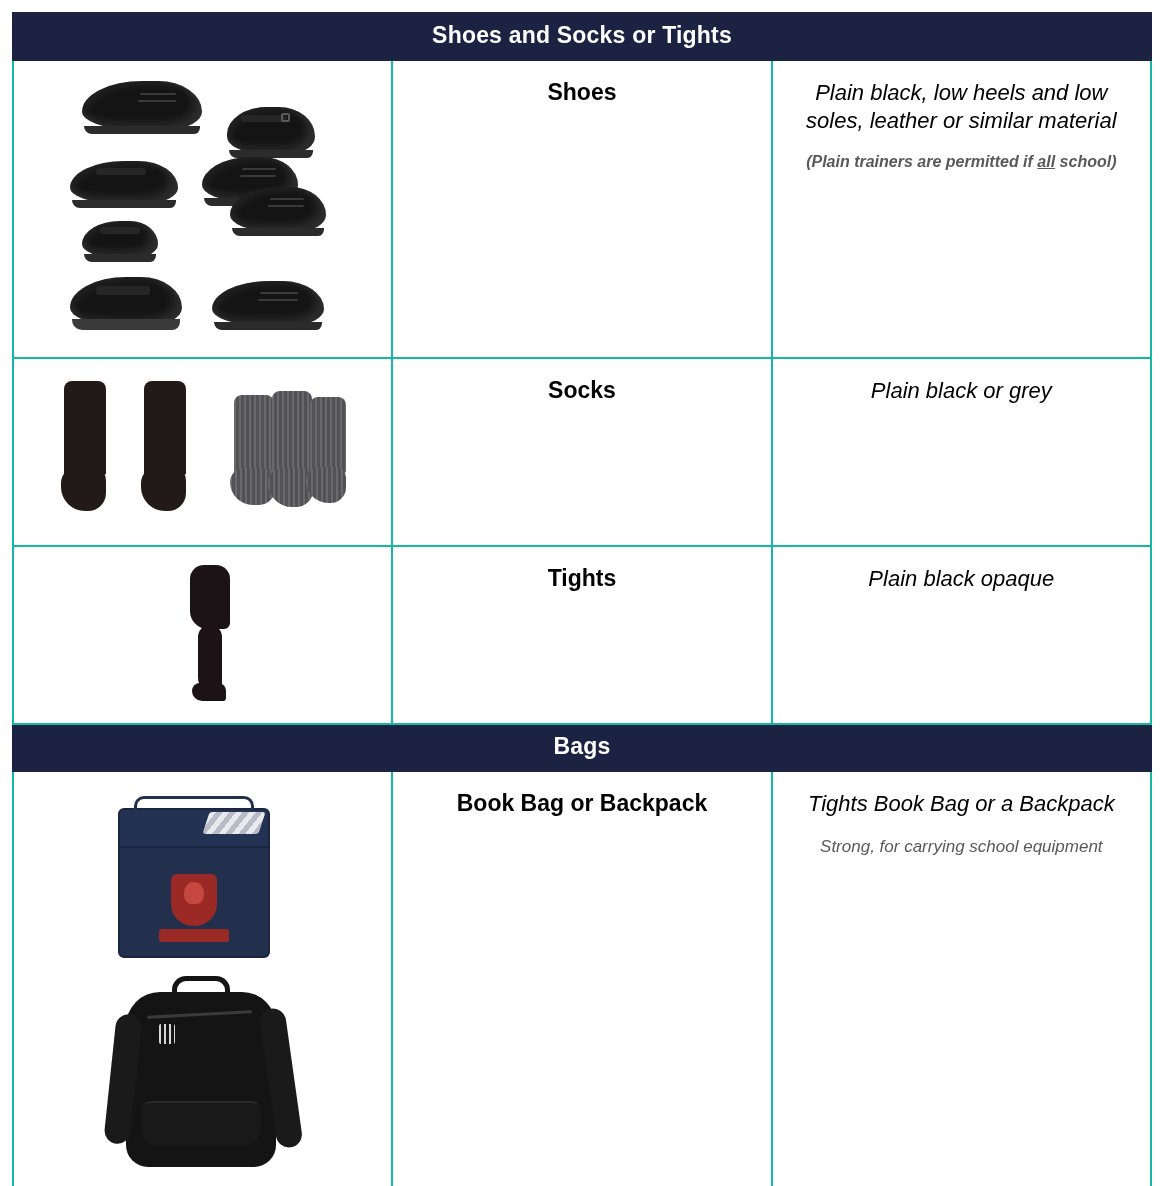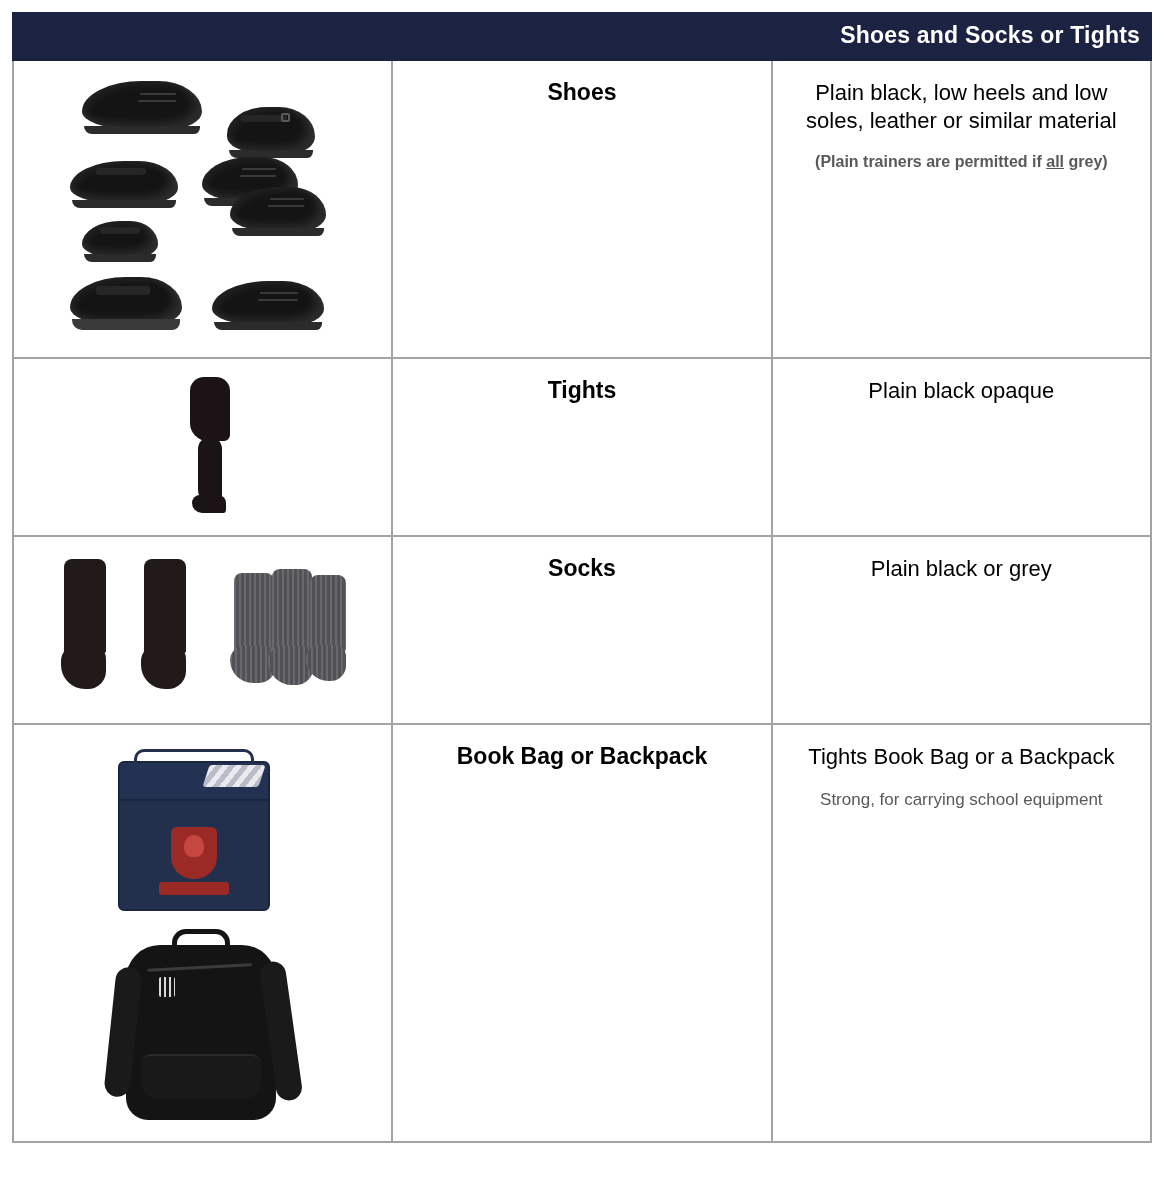--- a/index.html
+++ b/index.html
@@ -16,37 +16,37 @@
     background: #ffffff;
     overflow: hidden;
   }
   table.uniform-table {
     width: 1140px;
     margin: 12px;
     border-collapse: collapse;
     table-layout: fixed;
   }
   td, th {
-    border: 2px solid #a3a3a3;
+    border: 2px solid #14b8a6;
     vertical-align: top;
     padding: 0;
   }
   .section-header td {
     background: #1c2342;
     color: #ffffff;
     font-size: 23px;
     font-weight: bold;
     padding: 8px 10px 10px 10px;
     border: 2px solid #1c2342;
-    text-align: right;
+    text-align: center;
     letter-spacing: 0.2px;
   }
   .col-img   { width: 380px; }
   .col-item  { width: 380px; }
-  .col-desc  { width: 380px; }
+  .col-desc  { width: 380px; font-style: italic; }
 
   .item-cell {
     text-align: center;
     font-size: 23px;
     font-weight: bold;
     padding: 18px 10px;
     color: #000;
   }
   .desc-cell {
     text-align: center;
@@ -326,65 +326,68 @@
           <div class="shoe oxford" style="left:190px;top:212px;width:112px;height:44px;">
             <div class="sole"></div>
             <div class="lace" style="left:48px;top:11px;width:38px;"></div>
             <div class="lace" style="left:46px;top:18px;width:40px;"></div>
           </div>
         </div>
       </td>
       <td class="item-cell col-item">Shoes</td>
       <td class="desc-cell col-desc">
         <span>Plain black, low heels and low soles, leather or similar material</span>
-        <span class="desc-note"><span>(Plain trainers are permitted if </span><u>all</u><span> grey)</span></span>
-      </td>
+        <span class="desc-note"><span>(Plain trainers are permitted if </span><u>all</u><span> school)</span></span>
+      </td>
+    </tr>
+
+    <tr>
+      <td class="img-cell col-img">
+        <div class="img-stage" style="height:170px;">
+          <div class="sock black" style="left:42px;top:14px;width:42px;height:130px;">
+            <div class="leg"></div>
+            <div class="foot" style="left:-6%;width:106%;border-radius:16px 14px 18px 24px;"></div>
+          </div>
+          <div class="sock black" style="left:122px;top:14px;width:42px;height:130px;">
+            <div class="leg"></div>
+            <div class="foot" style="left:-6%;width:106%;border-radius:16px 14px 18px 24px;"></div>
+          </div>
+          <div class="sock grey" style="left:212px;top:28px;width:40px;height:110px;">
+            <div class="leg"></div>
+            <div class="foot" style="left:-10%;width:112%;border-radius:16px 12px 18px 26px;"></div>
+          </div>
+          <div class="sock grey" style="left:250px;top:24px;width:40px;height:116px;">
+            <div class="leg"></div>
+            <div class="foot" style="left:-10%;width:112%;border-radius:16px 12px 18px 26px;"></div>
+          </div>
+          <div class="sock grey" style="left:288px;top:30px;width:36px;height:106px;">
+            <div class="leg"></div>
+            <div class="foot" style="left:-12%;width:112%;border-radius:16px 12px 18px 26px;"></div>
+          </div>
+        </div>
+      </td>
+      <td class="item-cell col-item">Socks</td>
+      <td class="desc-cell col-desc">Plain black or grey</td>
     </tr>
 
     <tr>
       <td class="img-cell col-img">
         <div class="img-stage" style="height:160px;">
           <div class="tights" style="left:168px;top:10px;width:40px;height:64px;"></div>
           <div class="tights leg2" style="position:absolute;left:176px;top:70px;width:24px;height:68px;"></div>
           <div class="tights footpt" style="position:absolute;left:170px;top:128px;width:34px;height:18px;"></div>
         </div>
       </td>
       <td class="item-cell col-item">Tights</td>
       <td class="desc-cell col-desc">Plain black opaque</td>
     </tr>
 
-    <tr>
-      <td class="img-cell col-img">
-        <div class="img-stage" style="height:170px;">
-          <div class="sock black" style="left:42px;top:14px;width:42px;height:130px;">
-            <div class="leg"></div>
-            <div class="foot" style="left:-6%;width:106%;border-radius:16px 14px 18px 24px;"></div>
-          </div>
-          <div class="sock black" style="left:122px;top:14px;width:42px;height:130px;">
-            <div class="leg"></div>
-            <div class="foot" style="left:-6%;width:106%;border-radius:16px 14px 18px 24px;"></div>
-          </div>
-          <div class="sock grey" style="left:212px;top:28px;width:40px;height:110px;">
-            <div class="leg"></div>
-            <div class="foot" style="left:-10%;width:112%;border-radius:16px 12px 18px 26px;"></div>
-          </div>
-          <div class="sock grey" style="left:250px;top:24px;width:40px;height:116px;">
-            <div class="leg"></div>
-            <div class="foot" style="left:-10%;width:112%;border-radius:16px 12px 18px 26px;"></div>
-          </div>
-          <div class="sock grey" style="left:288px;top:30px;width:36px;height:106px;">
-            <div class="leg"></div>
-            <div class="foot" style="left:-12%;width:112%;border-radius:16px 12px 18px 26px;"></div>
-          </div>
-        </div>
-      </td>
-      <td class="item-cell col-item">Socks</td>
-      <td class="desc-cell col-desc">Plain black or grey</td>
-    </tr>
-
+    <tr class="section-header">
+      <td colspan="3">Bags</td>
+    </tr>
 
     <tr>
       <td class="img-cell col-img">
         <div class="img-stage" style="height:400px;">
 
           <div class="bookbag" style="left:96px;top:28px;width:152px;height:150px;">
             <div class="handle"></div>
             <div class="flap"></div>
             <div class="reflect"></div>
             <div class="crest">

